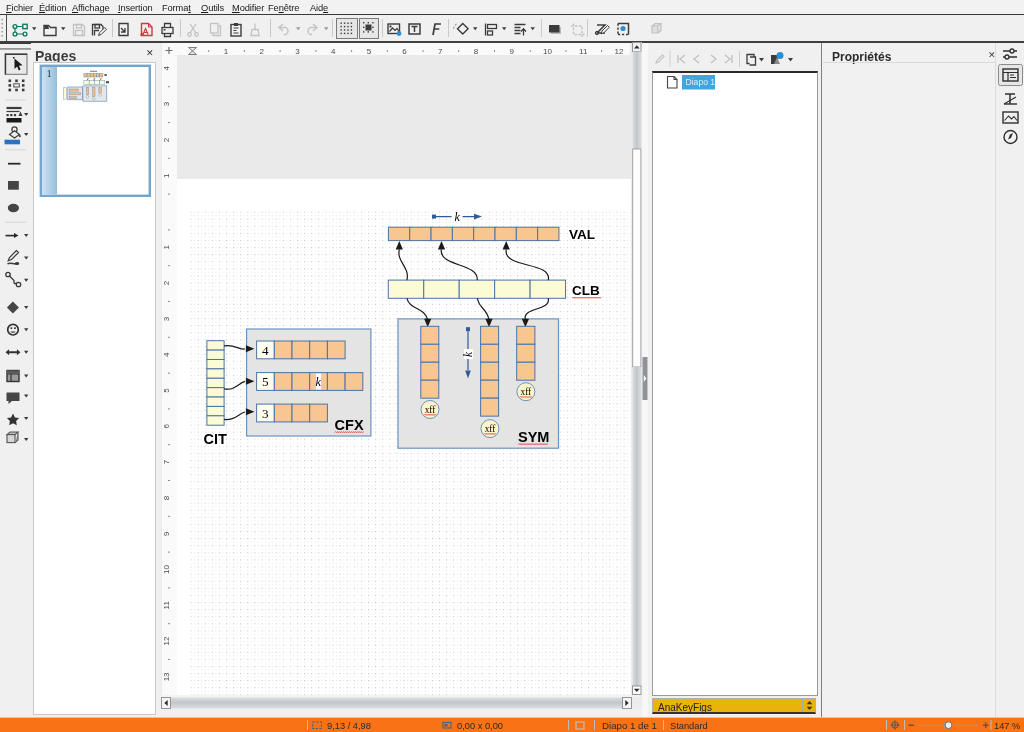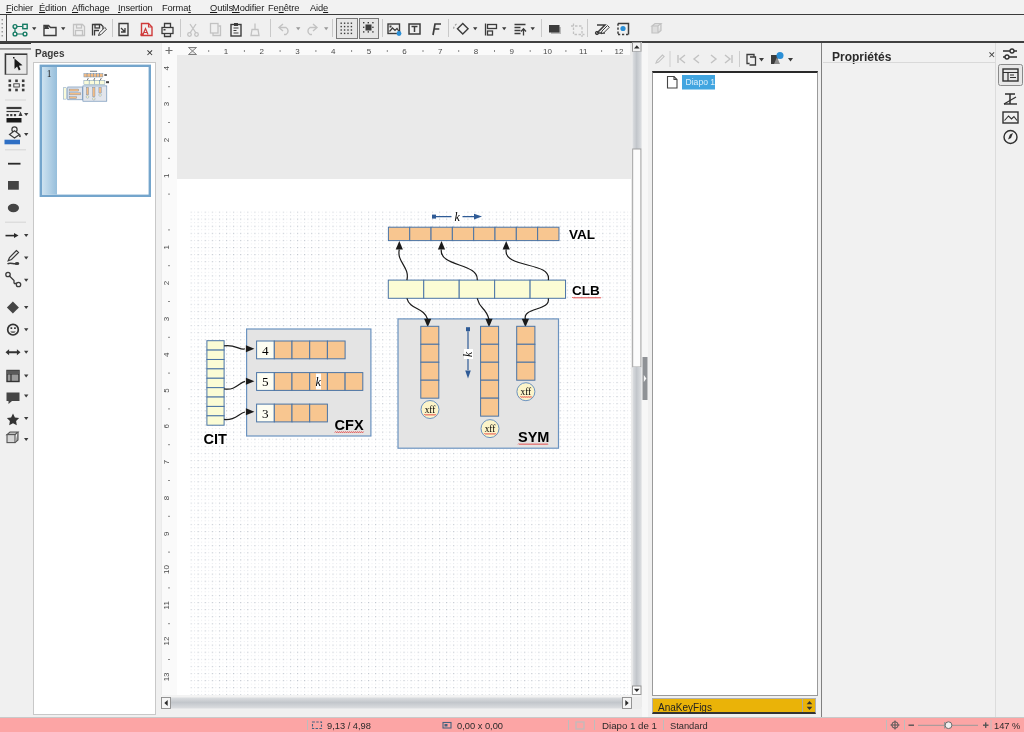--- a/index.html
+++ b/index.html
@@ -4,51 +4,51 @@
 *{margin:0;padding:0;box-sizing:border-box}
 html,body{width:1024px;height:732px;overflow:hidden;font-family:"Liberation Sans",sans-serif;background:#f0f0f0}
 .abs{position:absolute}
 #app{position:relative;width:1024px;height:716px}
 #menubar{left:0;top:0;width:1024px;height:15px;background:#f2f2f2;border-bottom:1px solid #3a3a3a;font-size:9.3px;letter-spacing:-0.12px;color:#1a1a1a;white-space:nowrap}
 #menubar span{position:absolute;top:3px}
 #menubar u{text-decoration:underline;text-underline-offset:1px}
 #toolbar{left:0;top:15px;width:1024px;height:28px;background:#f0f0f0;border-bottom:2px solid #404040}
 #lefttools{left:0;top:43px;width:31px;height:674px;background:#f0f0f0;border-top:1px solid #3a3a3a}
 #pagespanel{left:31px;top:43px;width:127px;height:674px;background:#f0f0f0}
-#pagestitle{left:35px;top:48px;font-size:10px;font-weight:bold;color:#3c3c3c}
+#pagestitle{left:35px;top:48px;font-size:14px;font-weight:bold;color:#3c3c3c}
 #pagesclose{left:146px;top:48px;font-size:9px;color:#333}
 #pageslist{left:33px;top:62px;width:123px;height:653px;background:#ffffff;border:1px solid #c8c8c8}
 #canvasarea{left:161px;top:43px;width:485px;height:664px;background:#ebebeb}
 #hruler{left:162px;top:43px;width:468px;height:12px;background:#fafafa;border-bottom:1px solid #989898}
 #vruler{left:162px;top:55px;width:15px;height:640px;background:#fafafa;border-right:1px solid #c0c0c0}
 #view{left:177px;top:55px;width:454px;height:640px;background:#ffffff}
 #vscroll{left:632px;top:42px;width:10px;height:653px;background:#f0f0f0}
 #hscroll{left:161px;top:695px;width:480px;height:12px;background:#f3f3f3}
 #layerbar{left:161px;top:707px;width:487px;height:11px;background:#f0f0f0}
 #navpanel{left:648px;top:43px;width:173px;height:674px;background:#f0f0f0}
 #navlist{left:652px;top:71px;width:166px;height:625px;background:#ffffff;border:1px solid #9a9a9a;border-top:2px solid #2a2a2a}
 #navcombo{left:652px;top:698px;width:164px;height:16px;background:#eab308;border:1px solid #b0b0b0;border-bottom:2px solid #333;font-size:10px;color:#222}
 #propsep{left:821px;top:43px;width:1px;height:674px;background:#808080}
 #propspanel{left:823px;top:43px;width:172px;height:674px;background:#f1f1f1}
 #proptitle{left:832px;top:50px;font-size:12px;font-weight:bold;color:#2a2a2a}
 #propclose{left:988px;top:50px;font-size:9px;color:#444}
 #propline{left:823px;top:62px;width:172px;height:1px;background:#d9d9d9}
 #proptext{left:830px;top:67px;width:170px;font-size:9px;line-height:9.65px;color:#4d4d4d}
 #tabrail{left:995px;top:43px;width:29px;height:674px;background:#f0f0f0;border-left:1px solid #dcdcdc}
-#statusbar{left:0;top:717px;width:1024px;height:15px;background:#fca5a5;border-top:1px solid #c9c9c9;font-size:10.5px;color:#2a2a2a}
+#statusbar{left:0;top:717px;width:1024px;height:15px;background:#f97316;border-top:1px solid #c9c9c9;font-size:10.5px;color:#2a2a2a}
 </style></head>
 <body>
 <div id="app">
 <div id="menubar" class="abs">
       <span style="left:6px"><u>F</u>ichier</span>
       <span style="left:39px"><u>É</u>dition</span>
       <span style="left:72px"><u>A</u>ffichage</span>
       <span style="left:118px"><u>I</u>nsertion</span>
       <span style="left:162px">Forma<u>t</u></span>
-      <span style="left:210px"><u>O</u>utils</span>
+      <span style="left:201px"><u>O</u>utils</span>
       <span style="left:232px"><u>M</u>odifier</span>
       <span style="left:268px">Fe<u>n</u>être</span>
       <span style="left:310px">Aid<u>e</u></span>
     </div>
 <div id="toolbar" class="abs"><svg width="1024" height="26" viewBox="0 0 1024 26">
         <rect x="6" y="0" width="1" height="26" fill="#4a4a4a"></rect>
         <g fill="#9a9a9a">
           <rect x="1.5" y="4" width="1.5" height="1.5"></rect>
           <rect x="1.5" y="8" width="1.5" height="1.5"></rect>
           <rect x="1.5" y="12" width="1.5" height="1.5"></rect>

